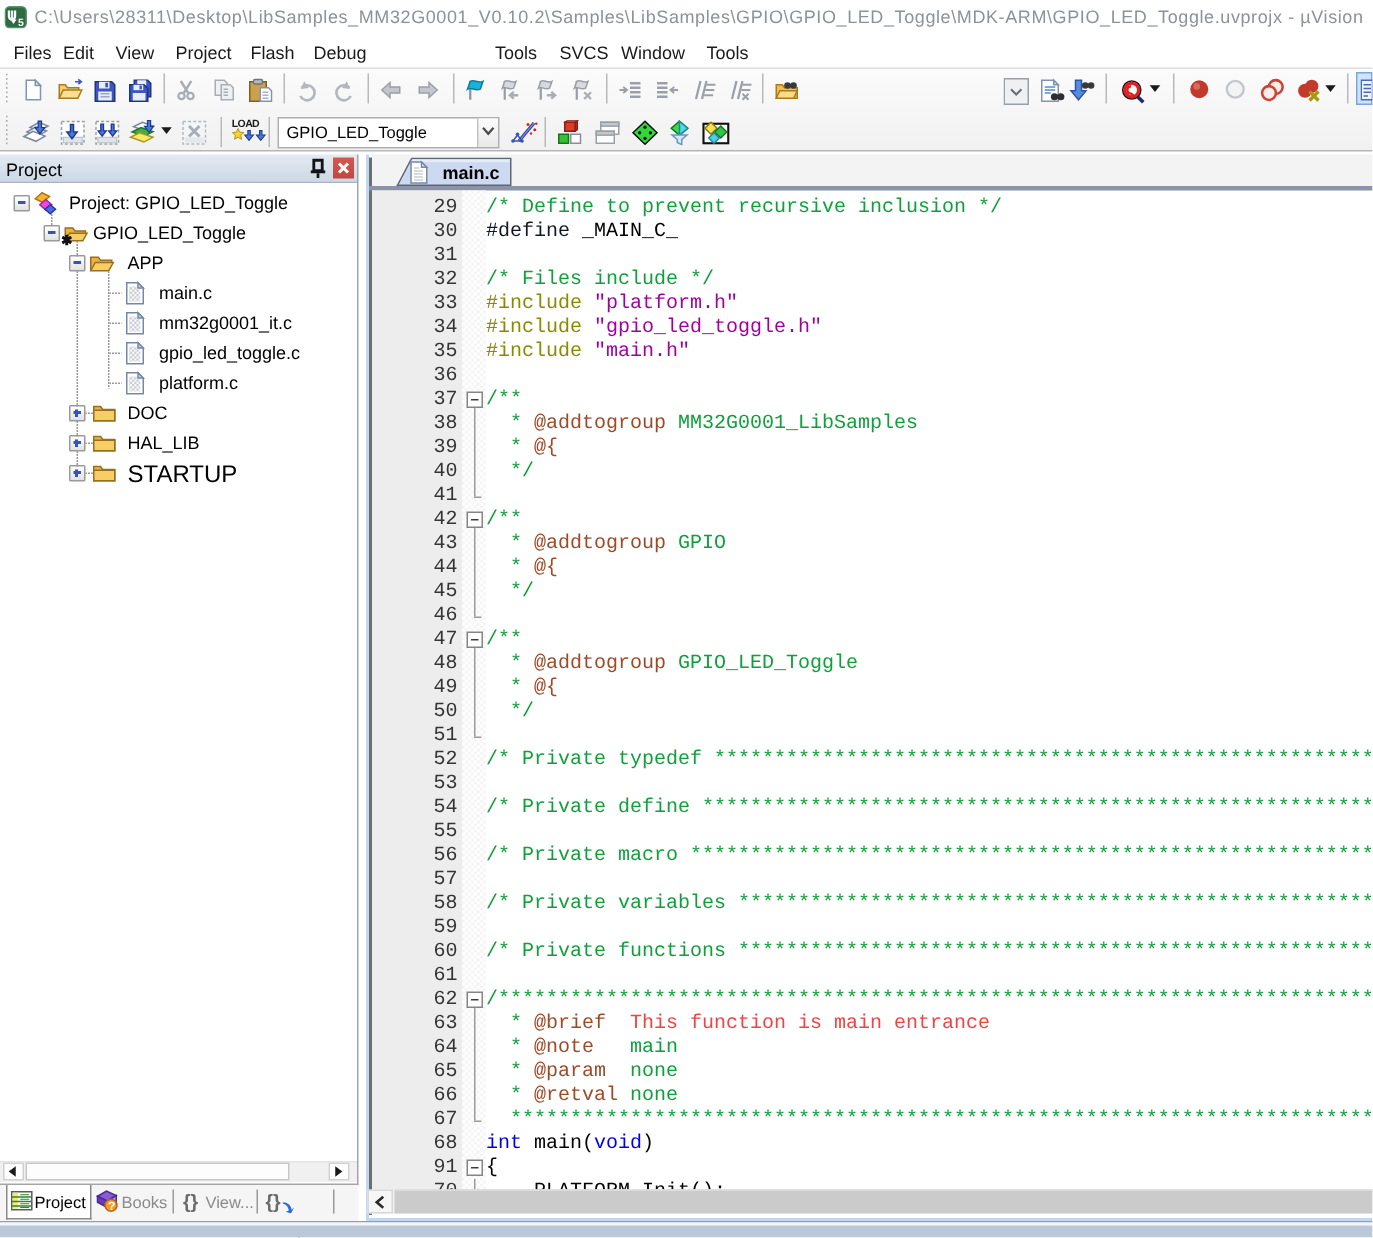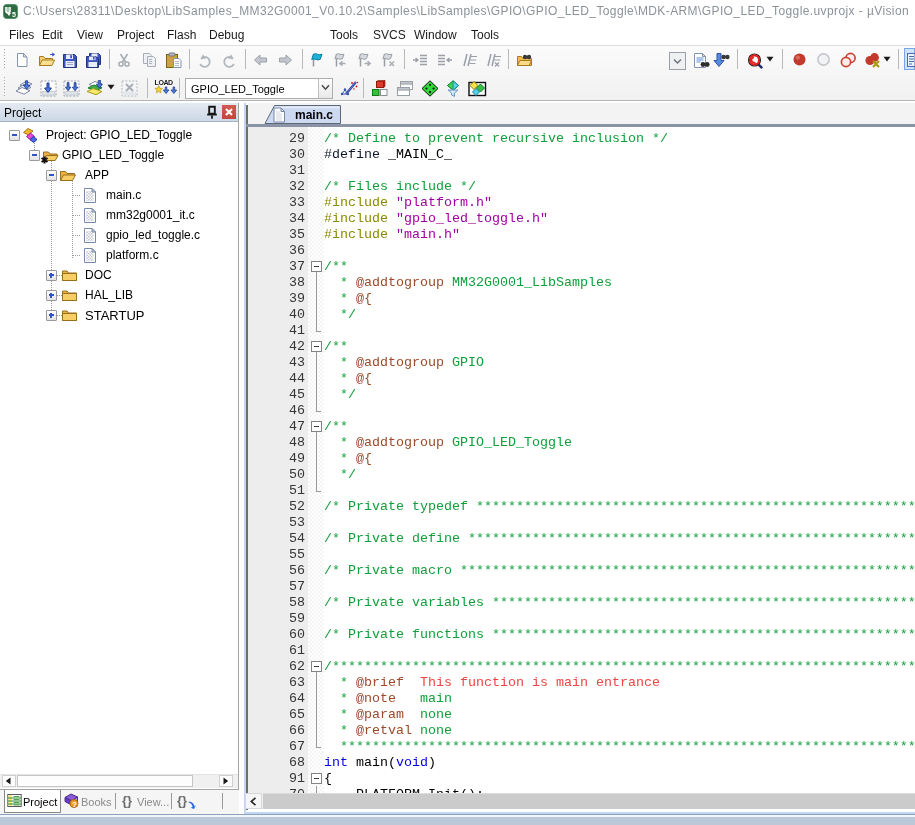--- a/index.html
+++ b/index.html
@@ -514,21 +514,21 @@
 <div class="abs sans" style="left:85px;top:288px;font-size:12px;color:#000;">HAL_LIB</div>
 <div class="abs" style="left:46px;top:310px;width:11px;height:11px;background:linear-gradient(#ffffff,#e2e2e2);border:1px solid #9a9a9a;border-radius:1px;"></div>
 <div class="abs" style="left:49px;top:314px;width:5px;height:2px;background:#3353c0;"></div>
 <div class="abs" style="left:50px;top:313px;width:2px;height:5px;background:#3353c0;"></div>
 <div class="abs" style="left:61px;top:307px;">
     <svg width="17" height="16" viewBox="0 0 17 16">
       <path d="M1.5 13.5 v-9.5 h4.5 l1.5 2 h8 v7.5 z" fill="#eeb041" stroke="#97701d"></path>
       <path d="M1.5 13.5 v-7 h14 v7 z" fill="#f7cd66" stroke="#97701d"></path>
     </svg>
   </div>
-<div class="abs sans" style="left:85px;top:308px;font-size:13px;color:#000;">STARTUP</div>
+<div class="abs sans" style="left:85px;top:308px;font-size:16px;color:#000;">STARTUP</div>
 <div class="abs" style="left:0;top:774px;width:238px;height:14px;background:#f0f0f0;border-top:1px solid #e4e4e4;"></div>
 <div class="abs" style="left:2px;top:775px;width:14px;height:12px;background:#fdfdfd;border:1px solid #d0d0d0;"></div>
 <div class="abs" style="left:5px;top:777px;">
     <svg width="6" height="8" viewBox="0 0 6 8">
       <path d="M5.5 0.5 v7 L0.8 4 z" fill="#1a1a1a"></path>
     </svg>
   </div>
 <div class="abs" style="left:17px;top:775px;width:176px;height:12px;background:#fdfdfd;border:1px solid #c6c6c6;"></div>
 <div class="abs" style="left:219px;top:775px;width:14px;height:12px;background:#fdfdfd;border:1px solid #d0d0d0;"></div>
 <div class="abs" style="left:223px;top:777px;">

